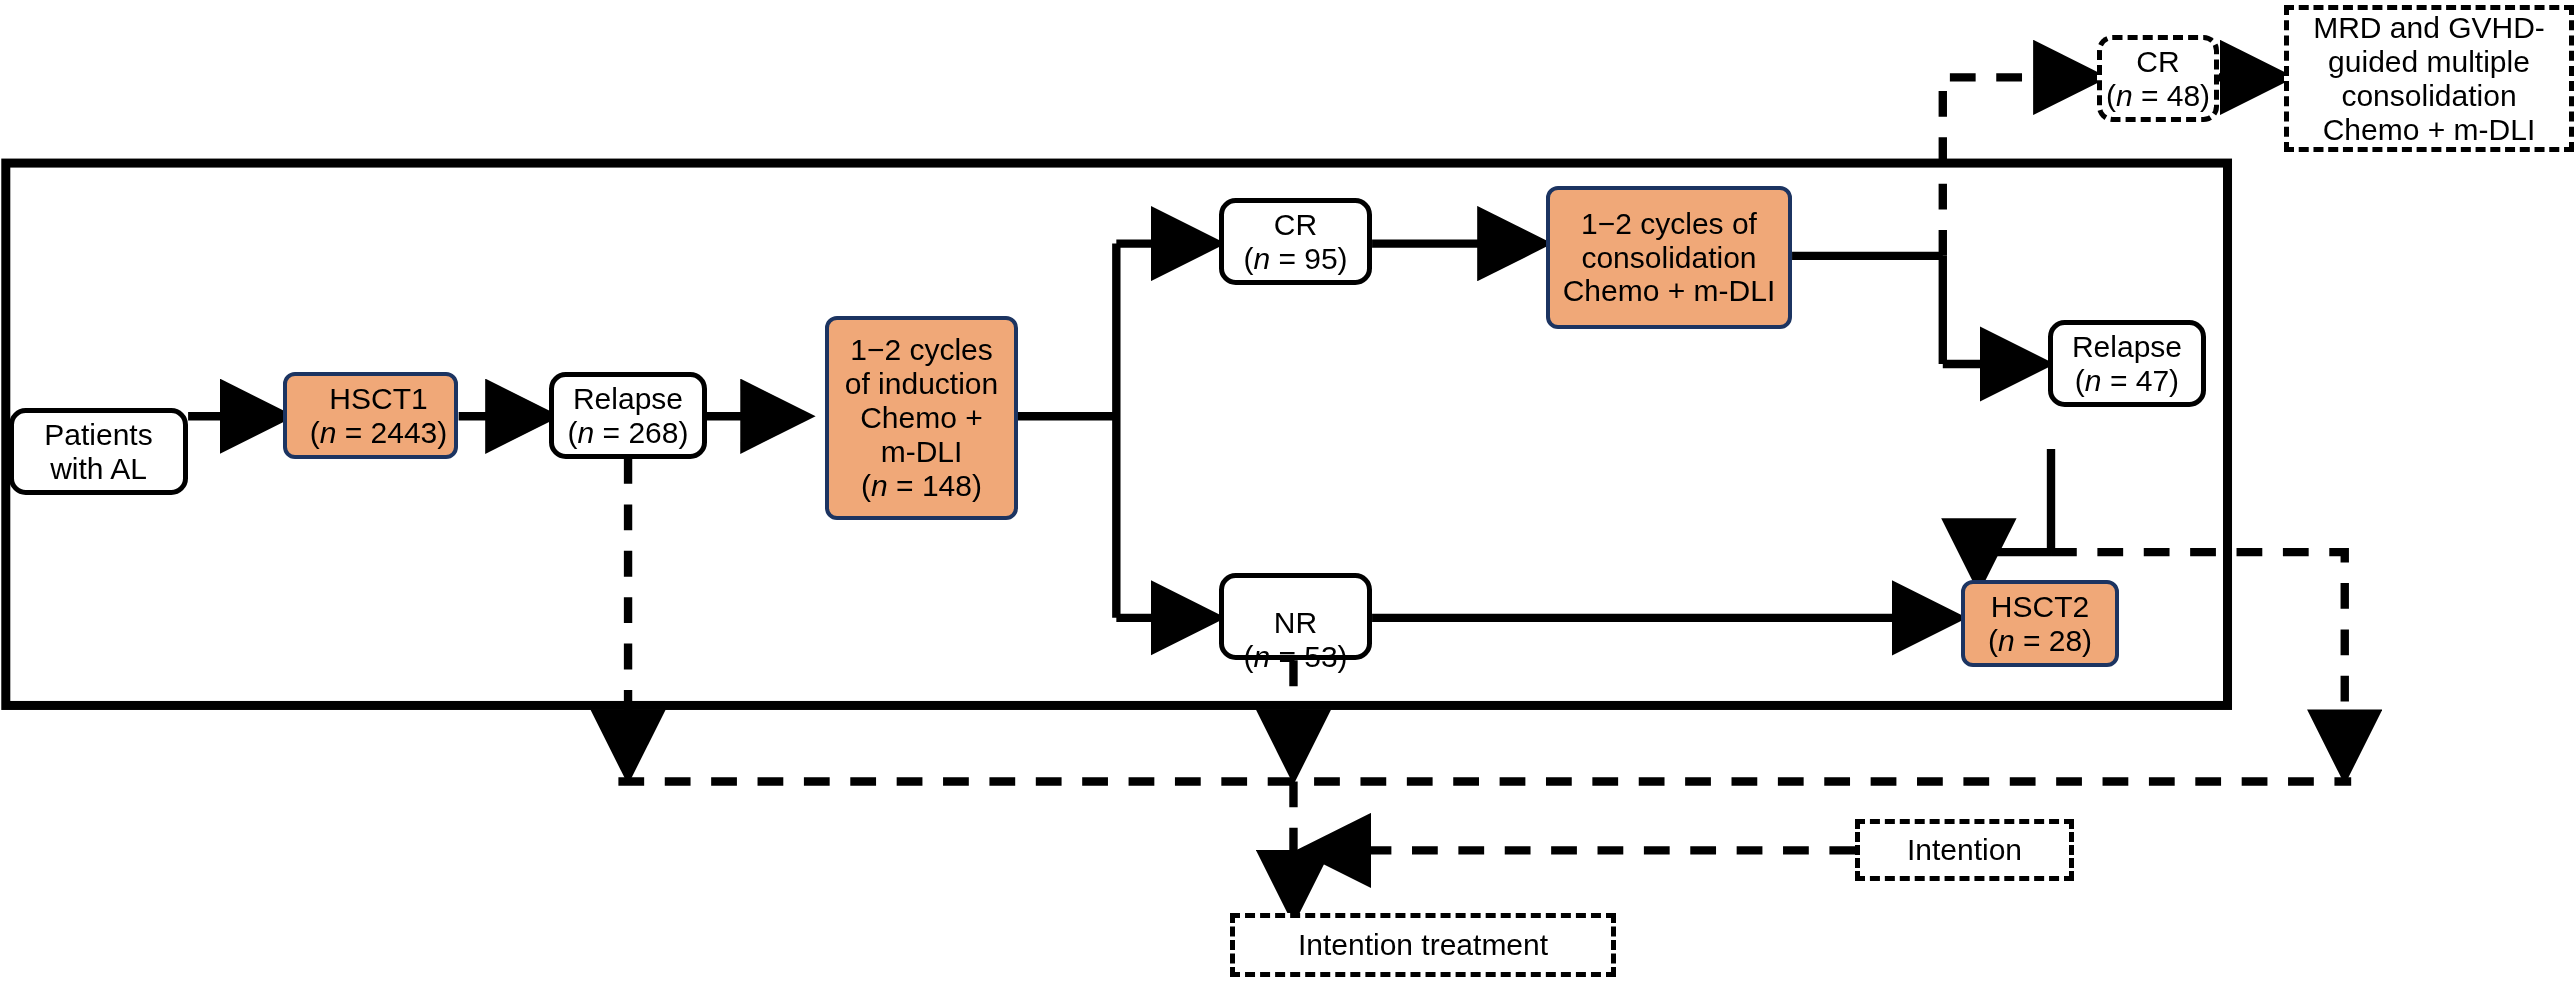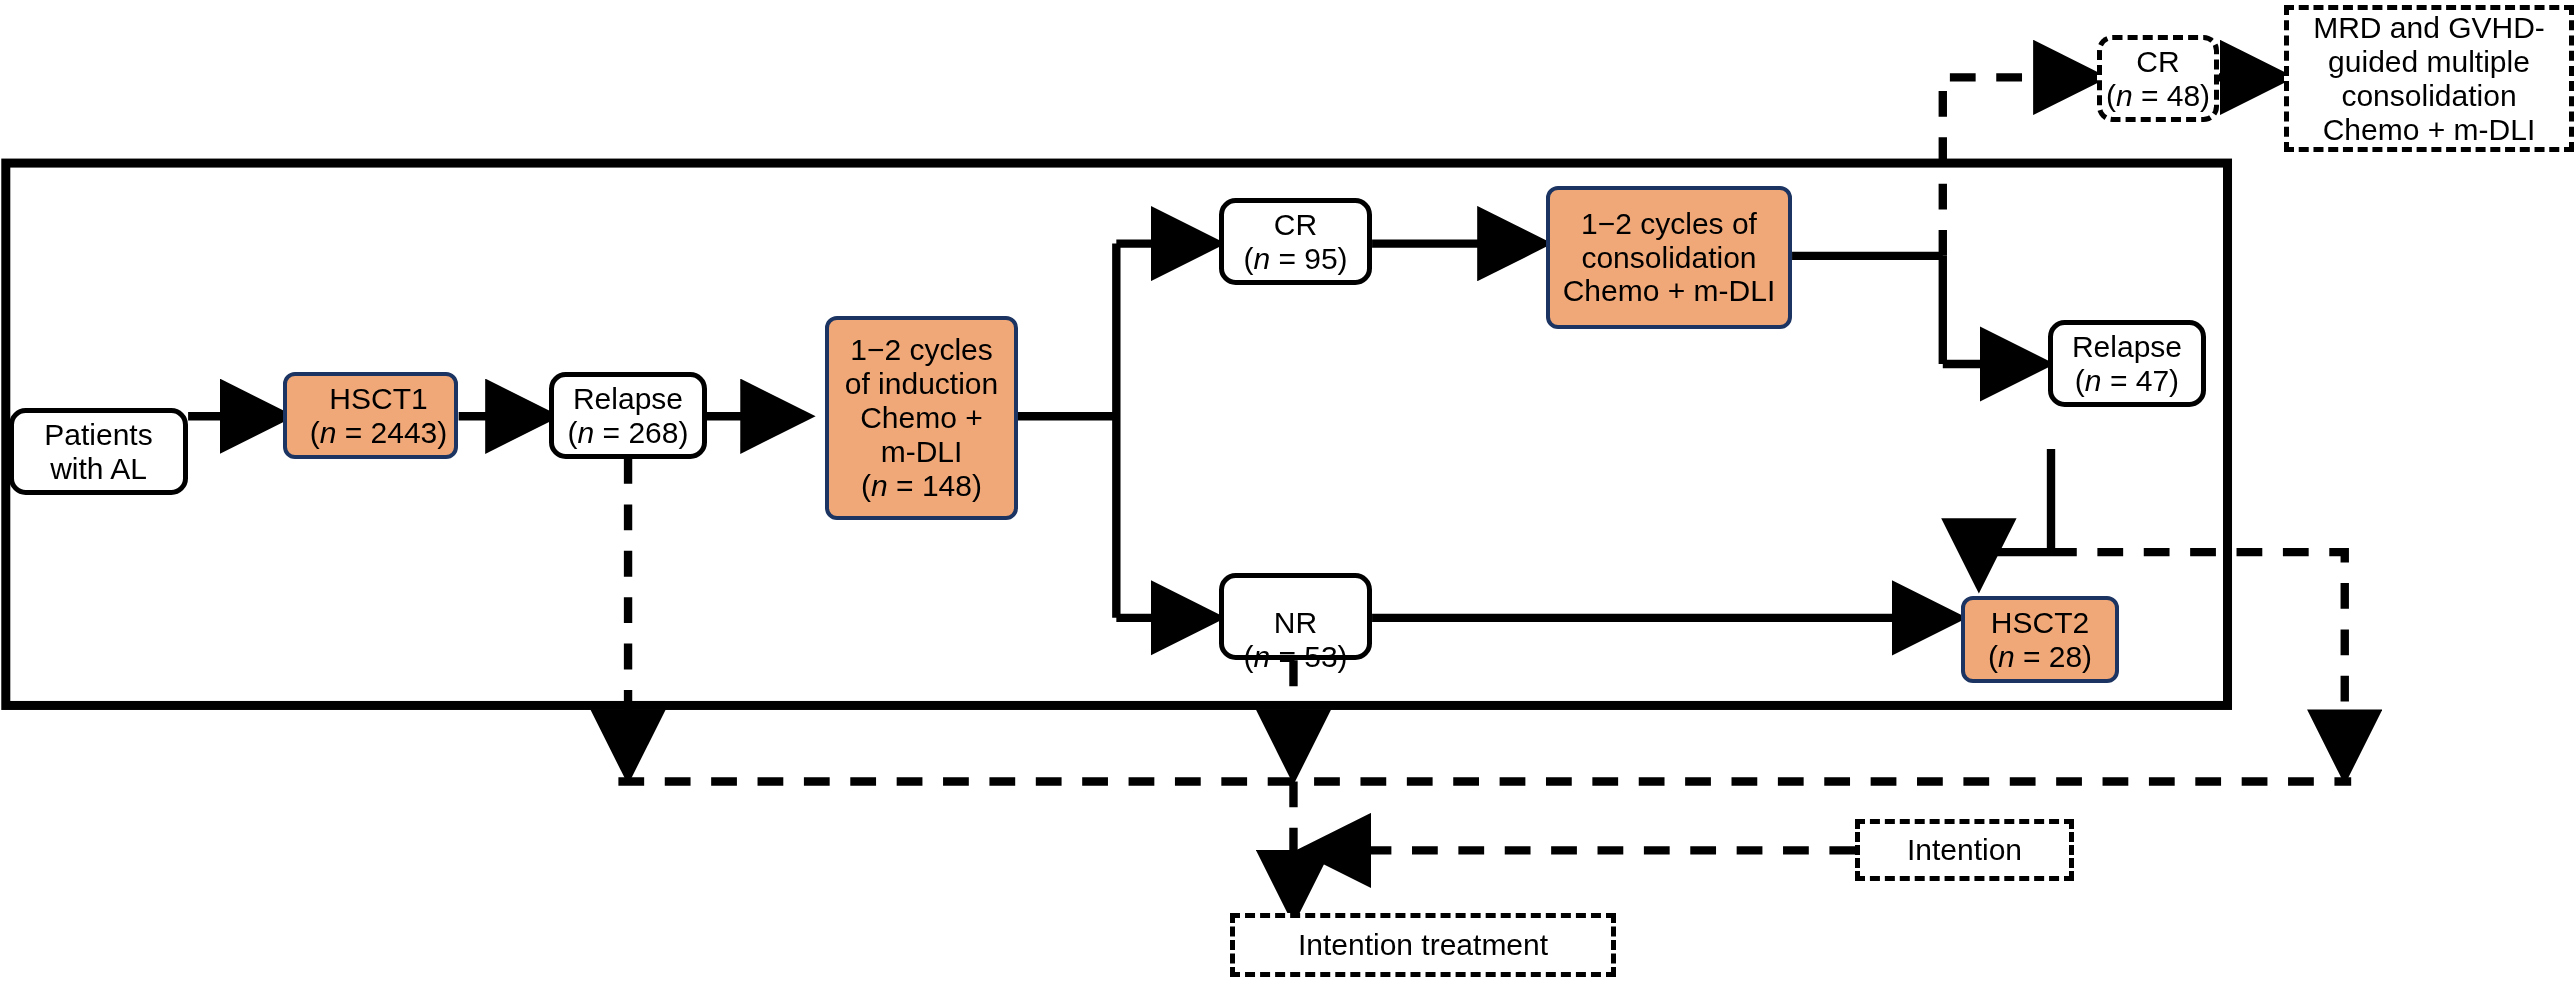--- a/index.html
+++ b/index.html
@@ -144,21 +144,21 @@
   </div>
 
   <div class="node node-white fs-big" style="left:1219px; top:573px; width:153px; height:87px;">
     <span style="white-space: normal; margin-top: 46px;">NR<br>(<i>n</i> = 53)</span>
   </div>
 
   <div class="node node-white fs-big" style="left:2048px; top:320px; width:158px; height:87px;">
     <span style="white-space: normal;">Relapse<br>(<i>n</i> = 47)</span>
   </div>
 
-  <div class="node node-orange fs-big" style="left:1961px; top:580px; width:158px; height:87px;margin-top:16px;">
+  <div class="node node-orange fs-big" style="left:1961px; top:580px; width:158px; height:87px;">
     <span style="white-space: normal;">HSCT2<br>(<i>n</i> = 28)</span>
   </div>
 
   <div class="node node-dashed-round fs-big" style="left:2097px; top:35px; width:122px; height:87px;">
     <span style="white-space: normal;">CR<br>(<i>n</i> = 48)</span>
   </div>
 
   <div class="node node-dashed-sq fs-big" style="left:2284px; top:5.2px; width:290px; height:147px;">
     <span style="white-space: normal;">MRD and GVHD-<br>guided multiple<br>consolidation<br>Chemo + m-DLI</span>
   </div>

